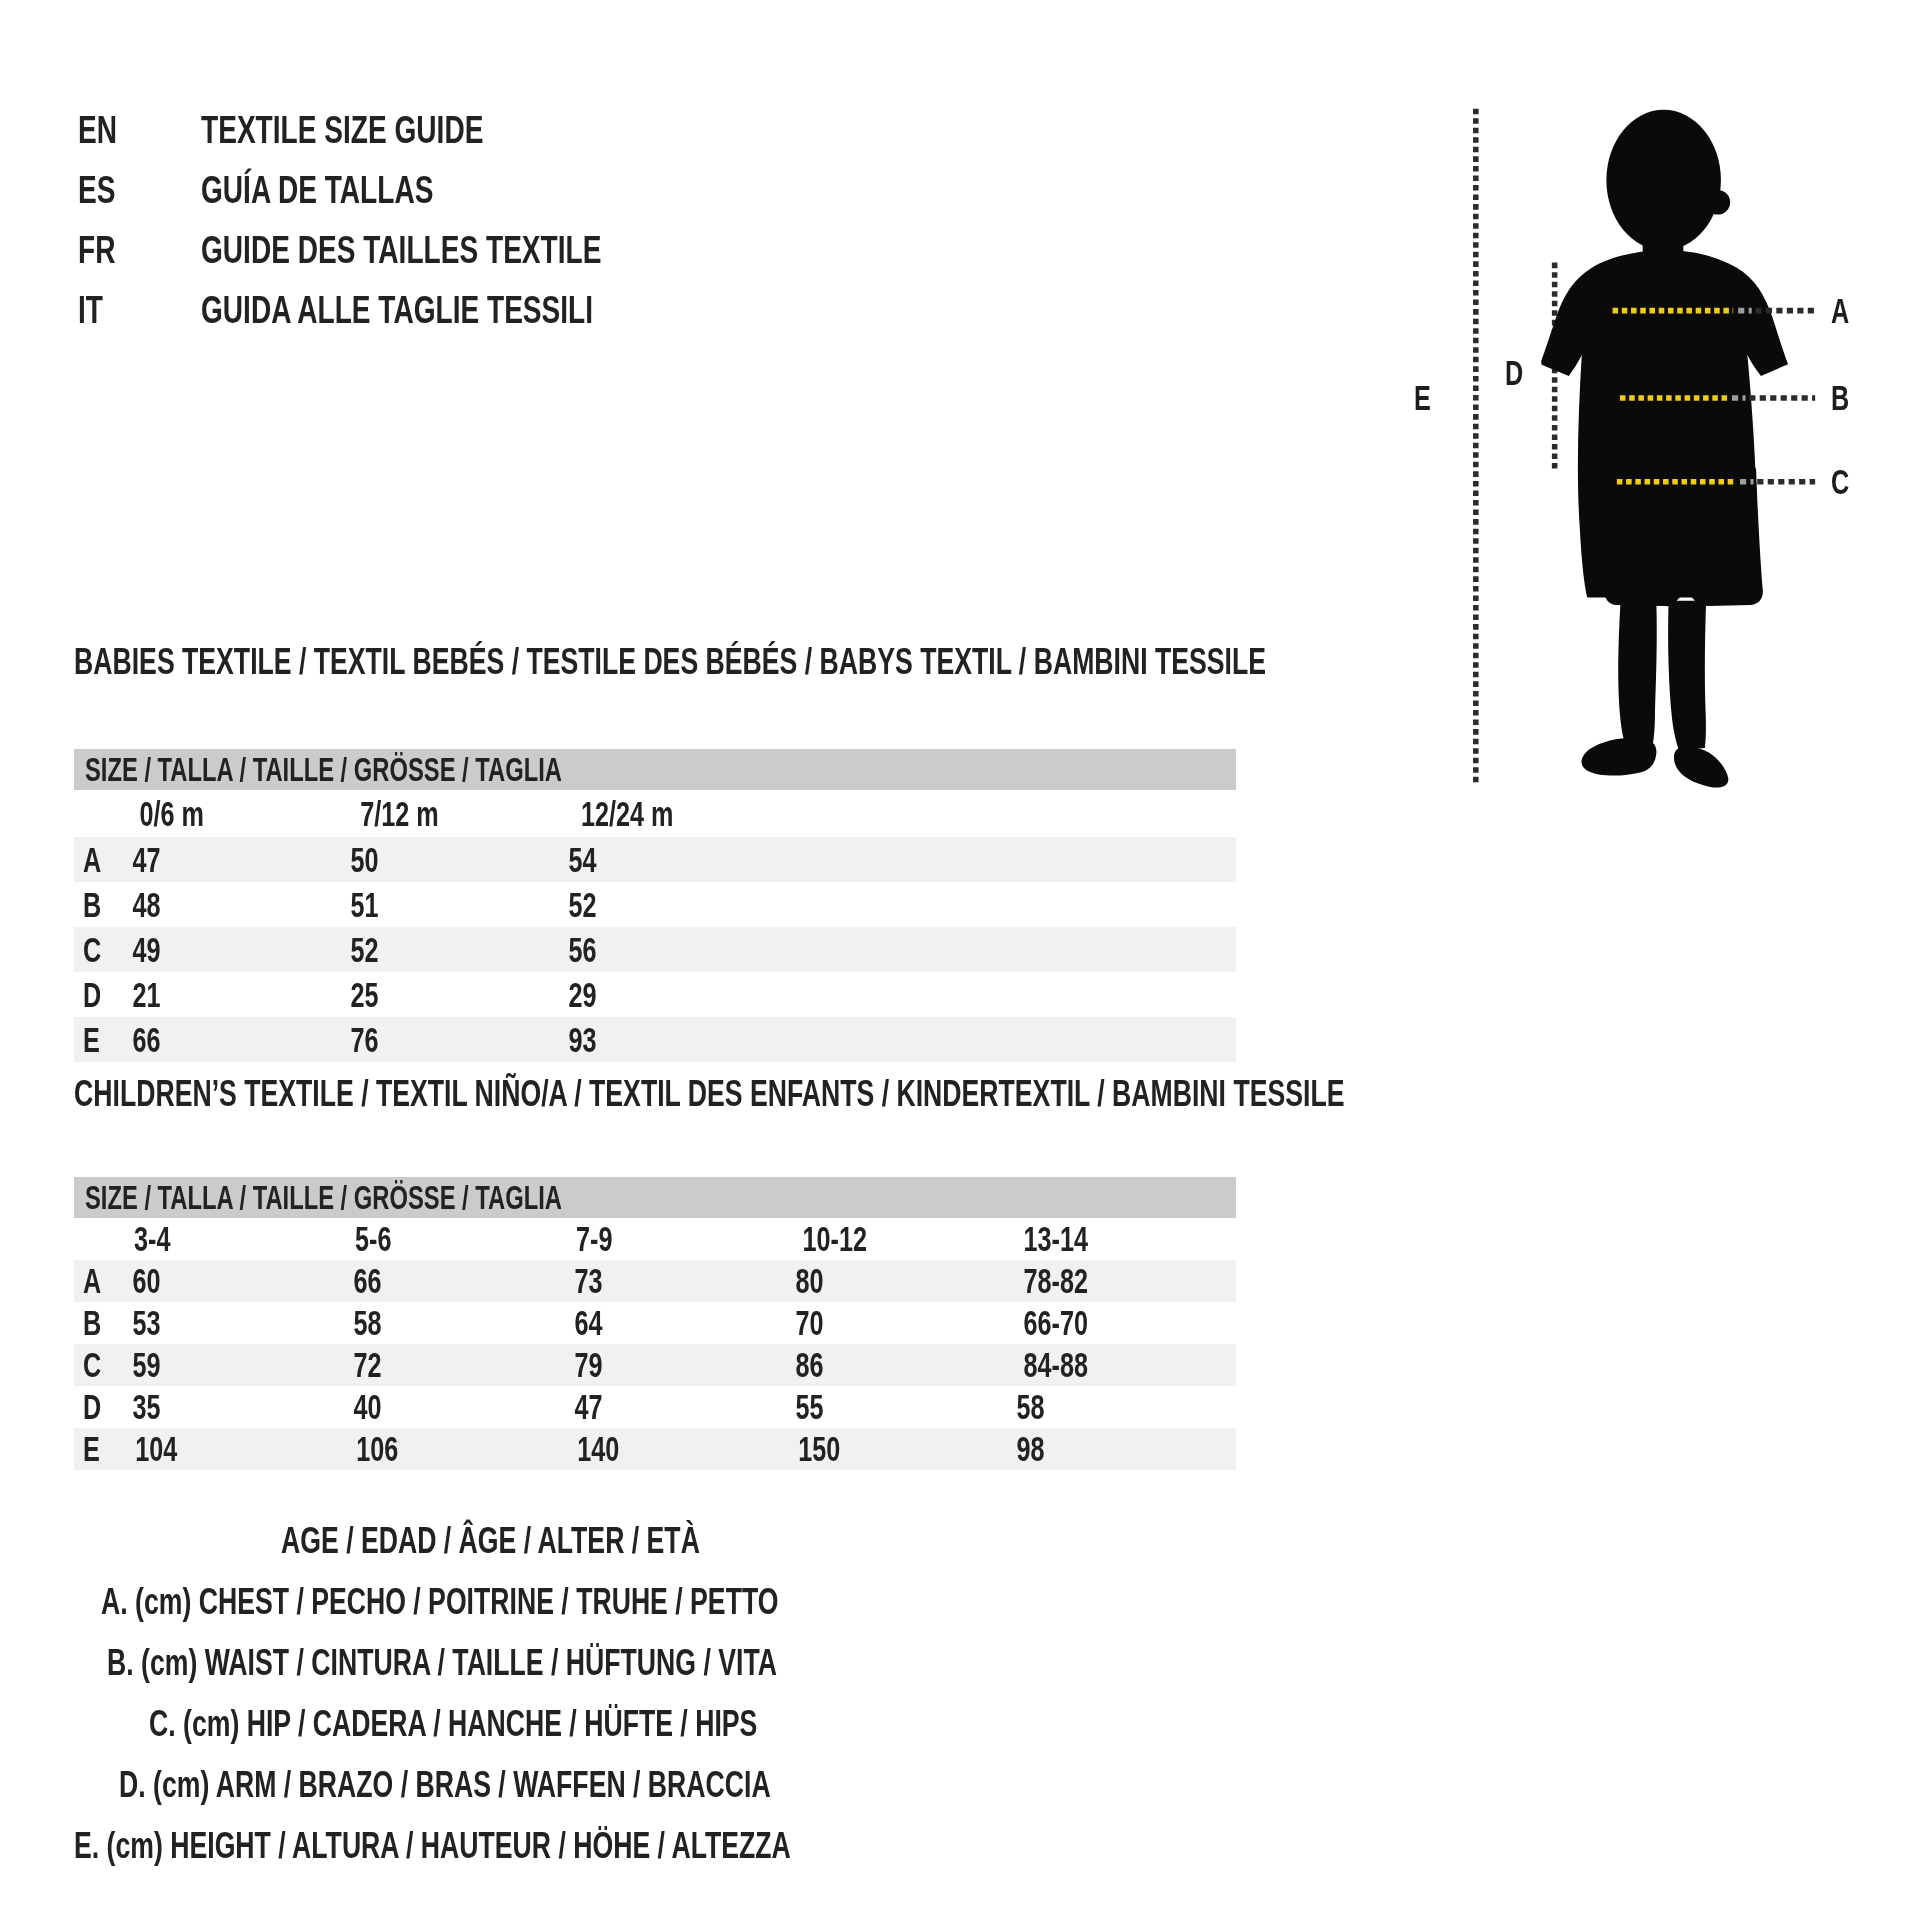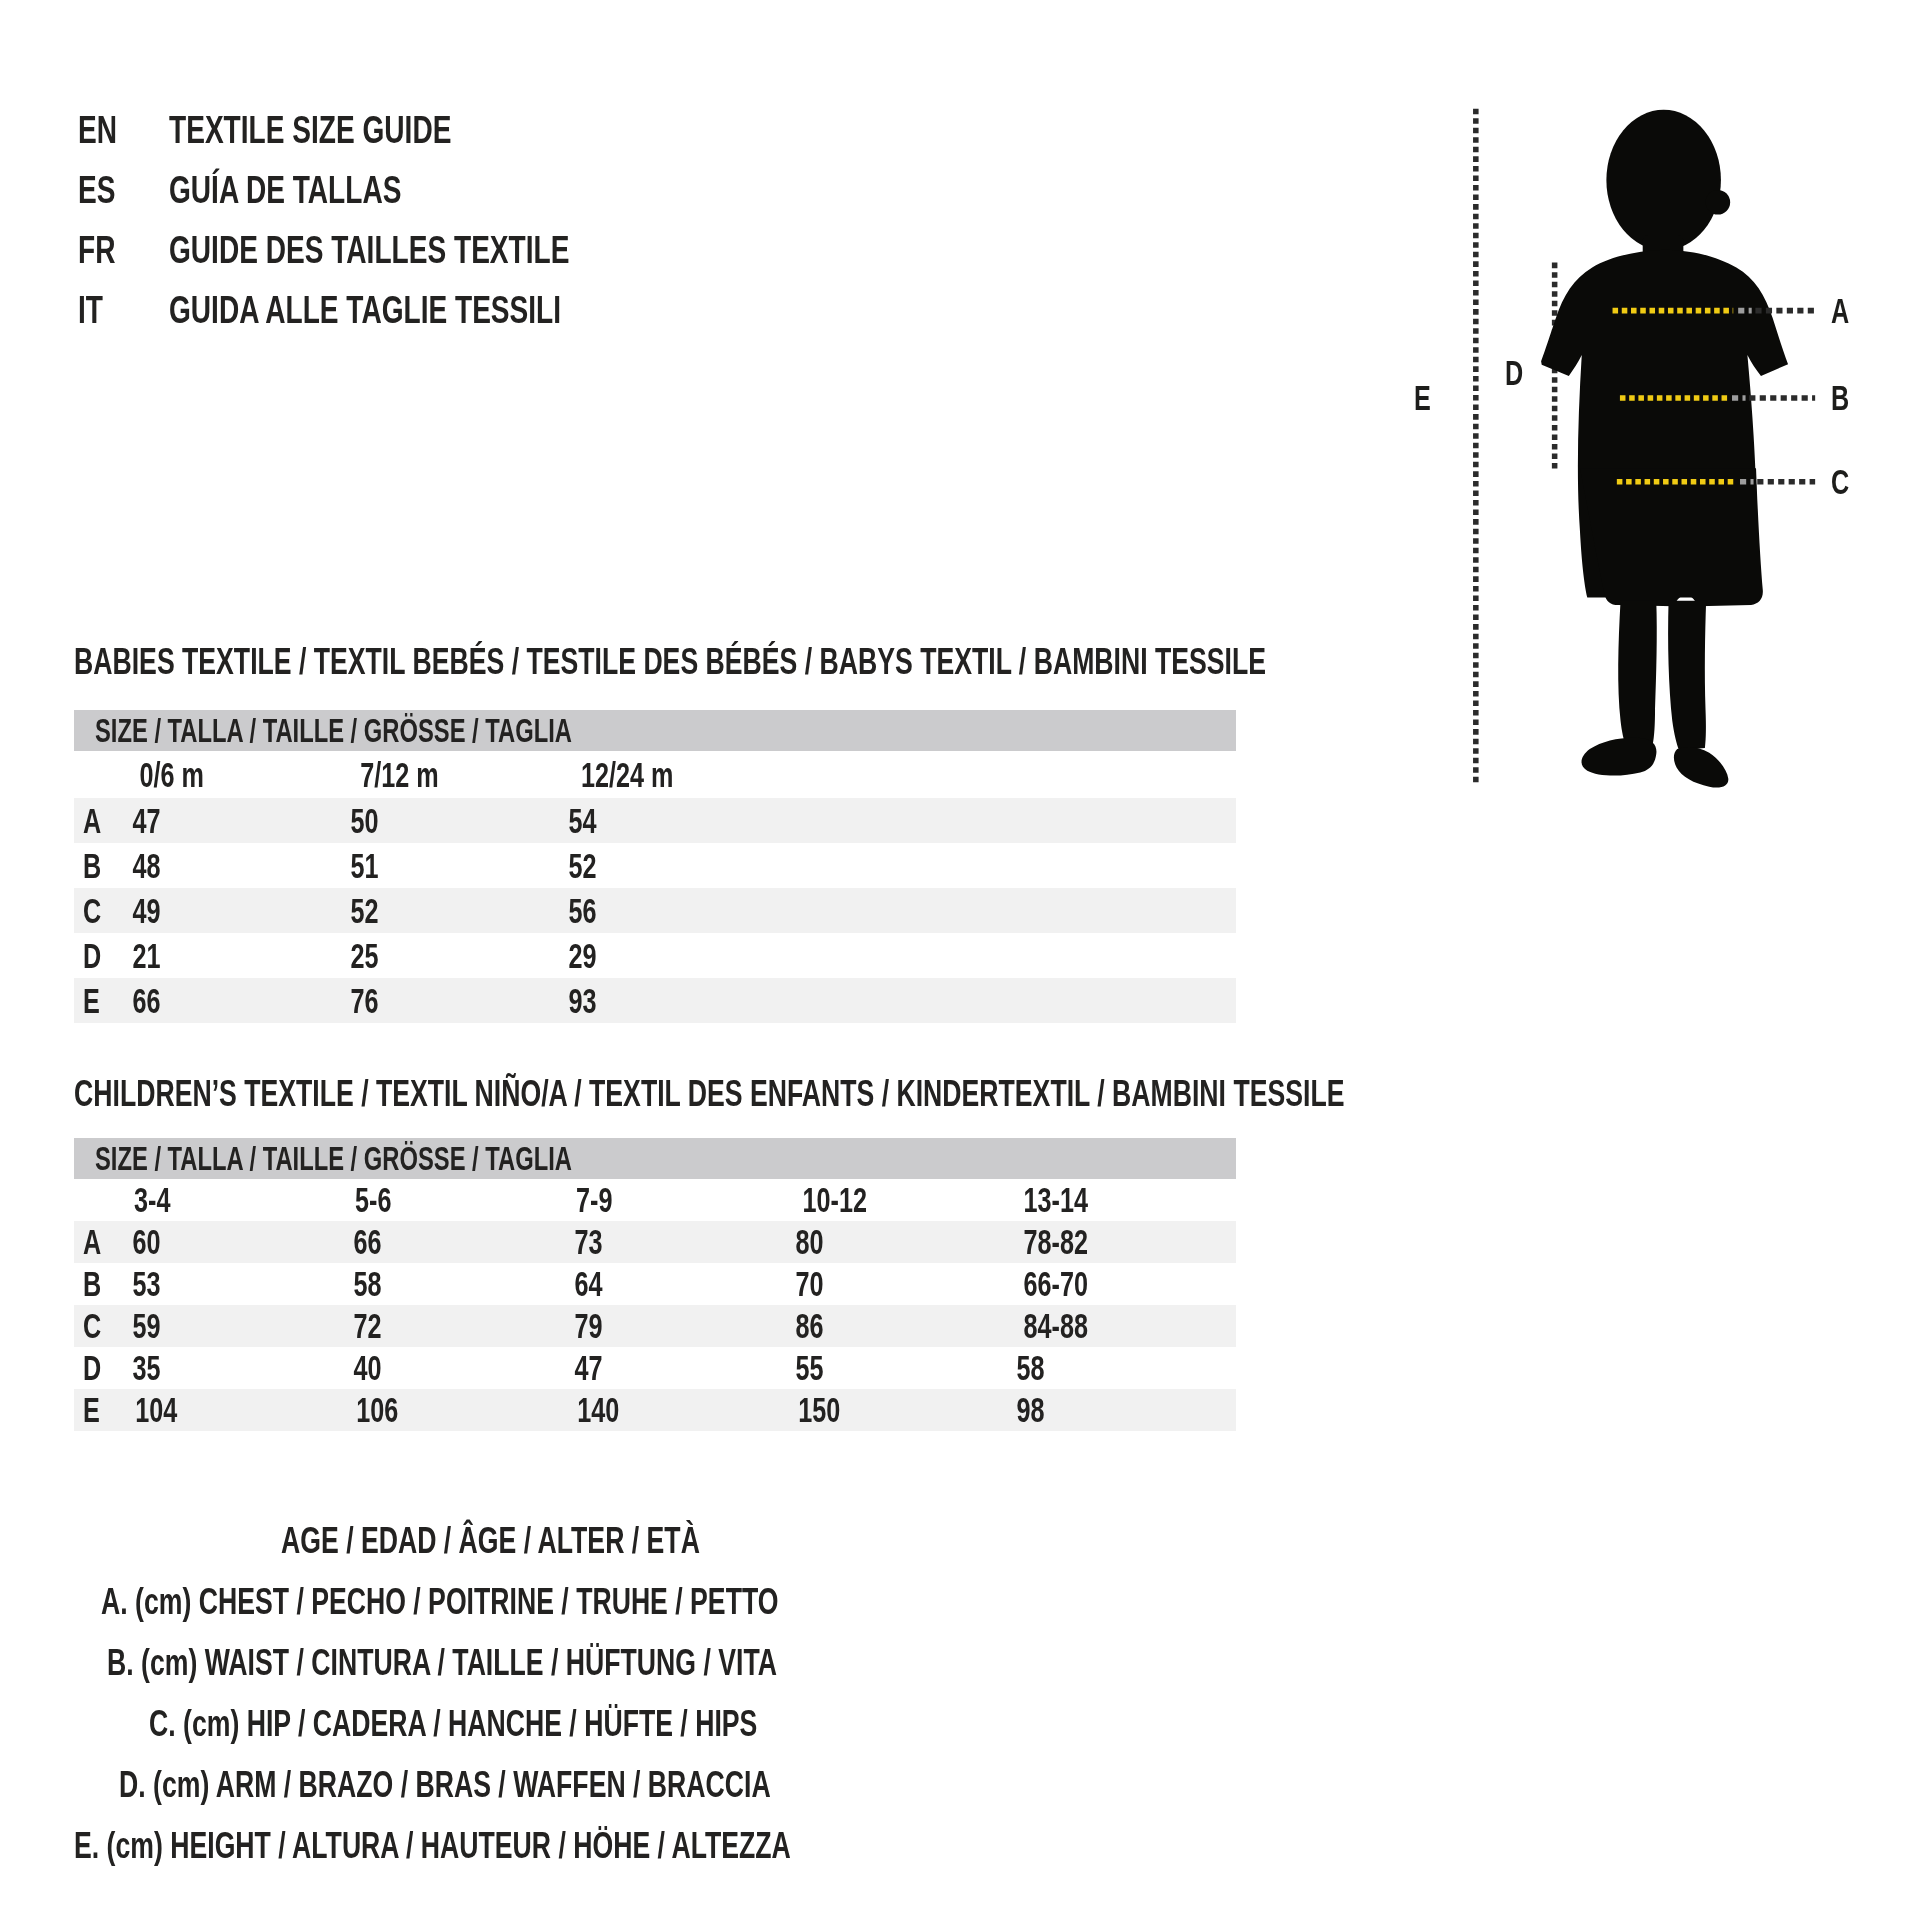--- a/index.html
+++ b/index.html
@@ -7,31 +7,31 @@
     width:1926px;height:1926px;position:relative;overflow:hidden;
     background:#ffffff;color:#232221;
     font-family:"Liberation Sans","DejaVu Sans",sans-serif;
     font-weight:700;
   }
   .cond{display:inline-block;transform:scaleX(0.72);transform-origin:0 50%;white-space:nowrap;}
   .cell-center .cond{transform-origin:50% 50%;}
 
   
   .languages{position:absolute;left:78px;top:100px;}
-  .lang-row{display:flex;align-items:center;height:60px;font-size:39px;}
+  .lang-row{display:flex;align-items:center;height:60px;font-size:39px;gap:32px;}
   .lang-code{width:91px;flex:0 0 91px;}
 
   
   .section-title{position:absolute;left:74px;font-size:37px;line-height:43px;}
   .title-babies{top:640px;}
   .title-children{top:1072px;}
 
   
   .size-table{position:absolute;left:74px;width:1162px;}
-  .size-bar{background:#cbcbcd;display:flex;align-items:center;padding-left:21px;box-sizing:border-box;}
+  .size-bar{background:#cbcbcd;display:flex;align-items:center;padding-left:11px;box-sizing:border-box;margin-top:39px;}
   .babies .size-bar{height:41px;font-size:33px;}
   .children .size-bar{height:41px;font-size:33px;}
   .trow{display:grid;align-items:center;}
   .babies .trow{grid-template-columns:53px 218px 218px 218px 1fr;}
   .children .trow{grid-template-columns:53px 221px 221px 221px 221px 1fr;}
   .babies .colhead{height:47px;font-size:35px;}
   .children .colhead{height:42px;font-size:35px;}
   .babies .drow{height:45px;font-size:35px;}
   .children .drow{height:42px;font-size:35px;}
   .drow.stripe{background:#f1f1f1;}

